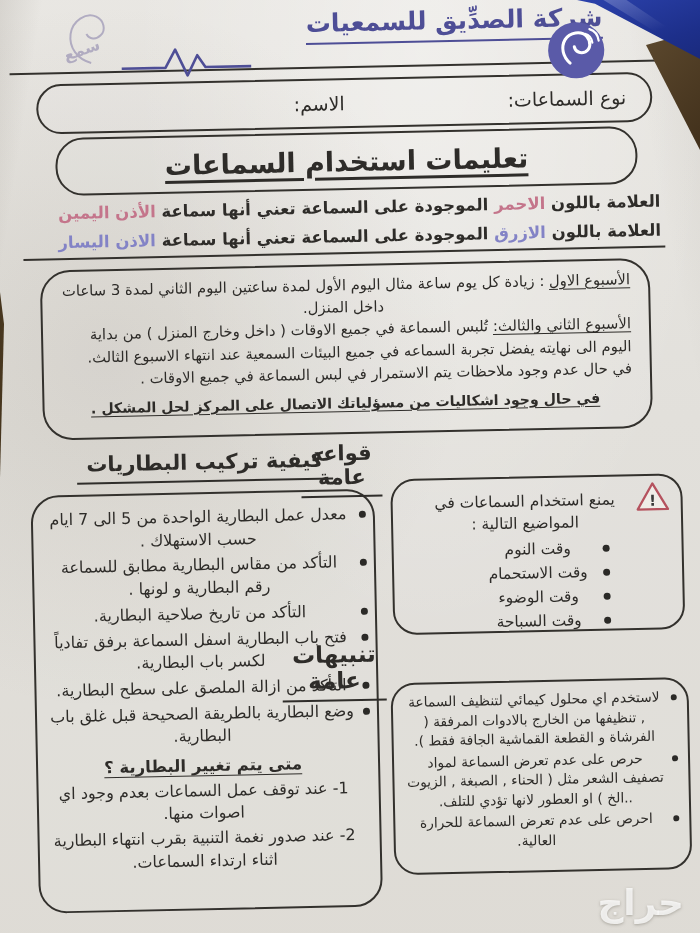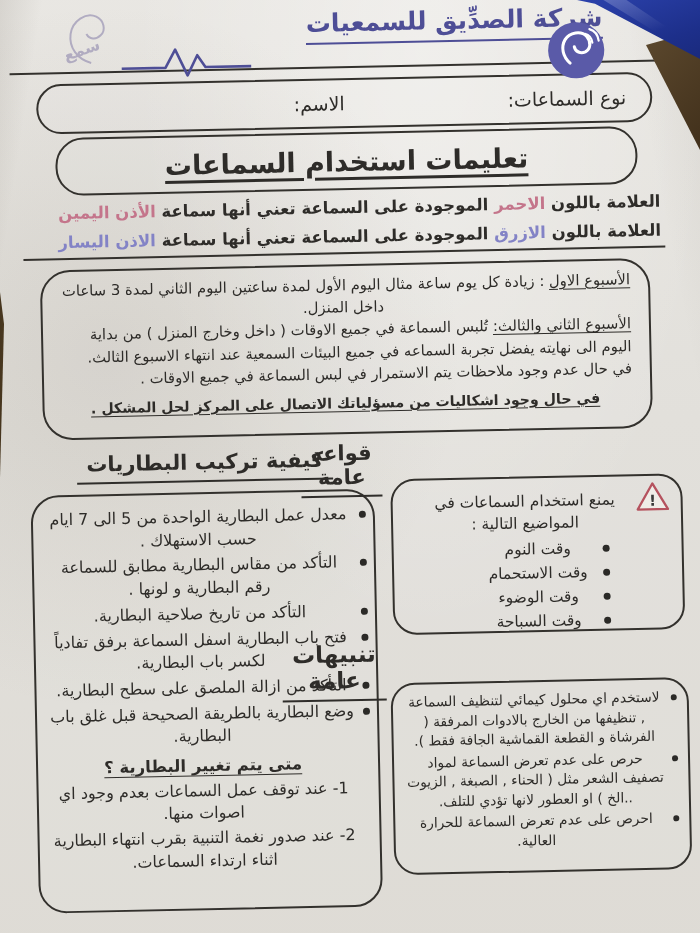--- a/index.html
+++ b/index.html
@@ -223,13 +223,14 @@
 
     </div>
   </div>
 
   <div class="blue-object">
       <div class="fold"></div>
     </div>
   <div class="table-corner"></div>
   <div class="table-left"></div>
 
+  <div class="watermark" dir="rtl">حراج</div>
 </div>
 
 </body></html>

